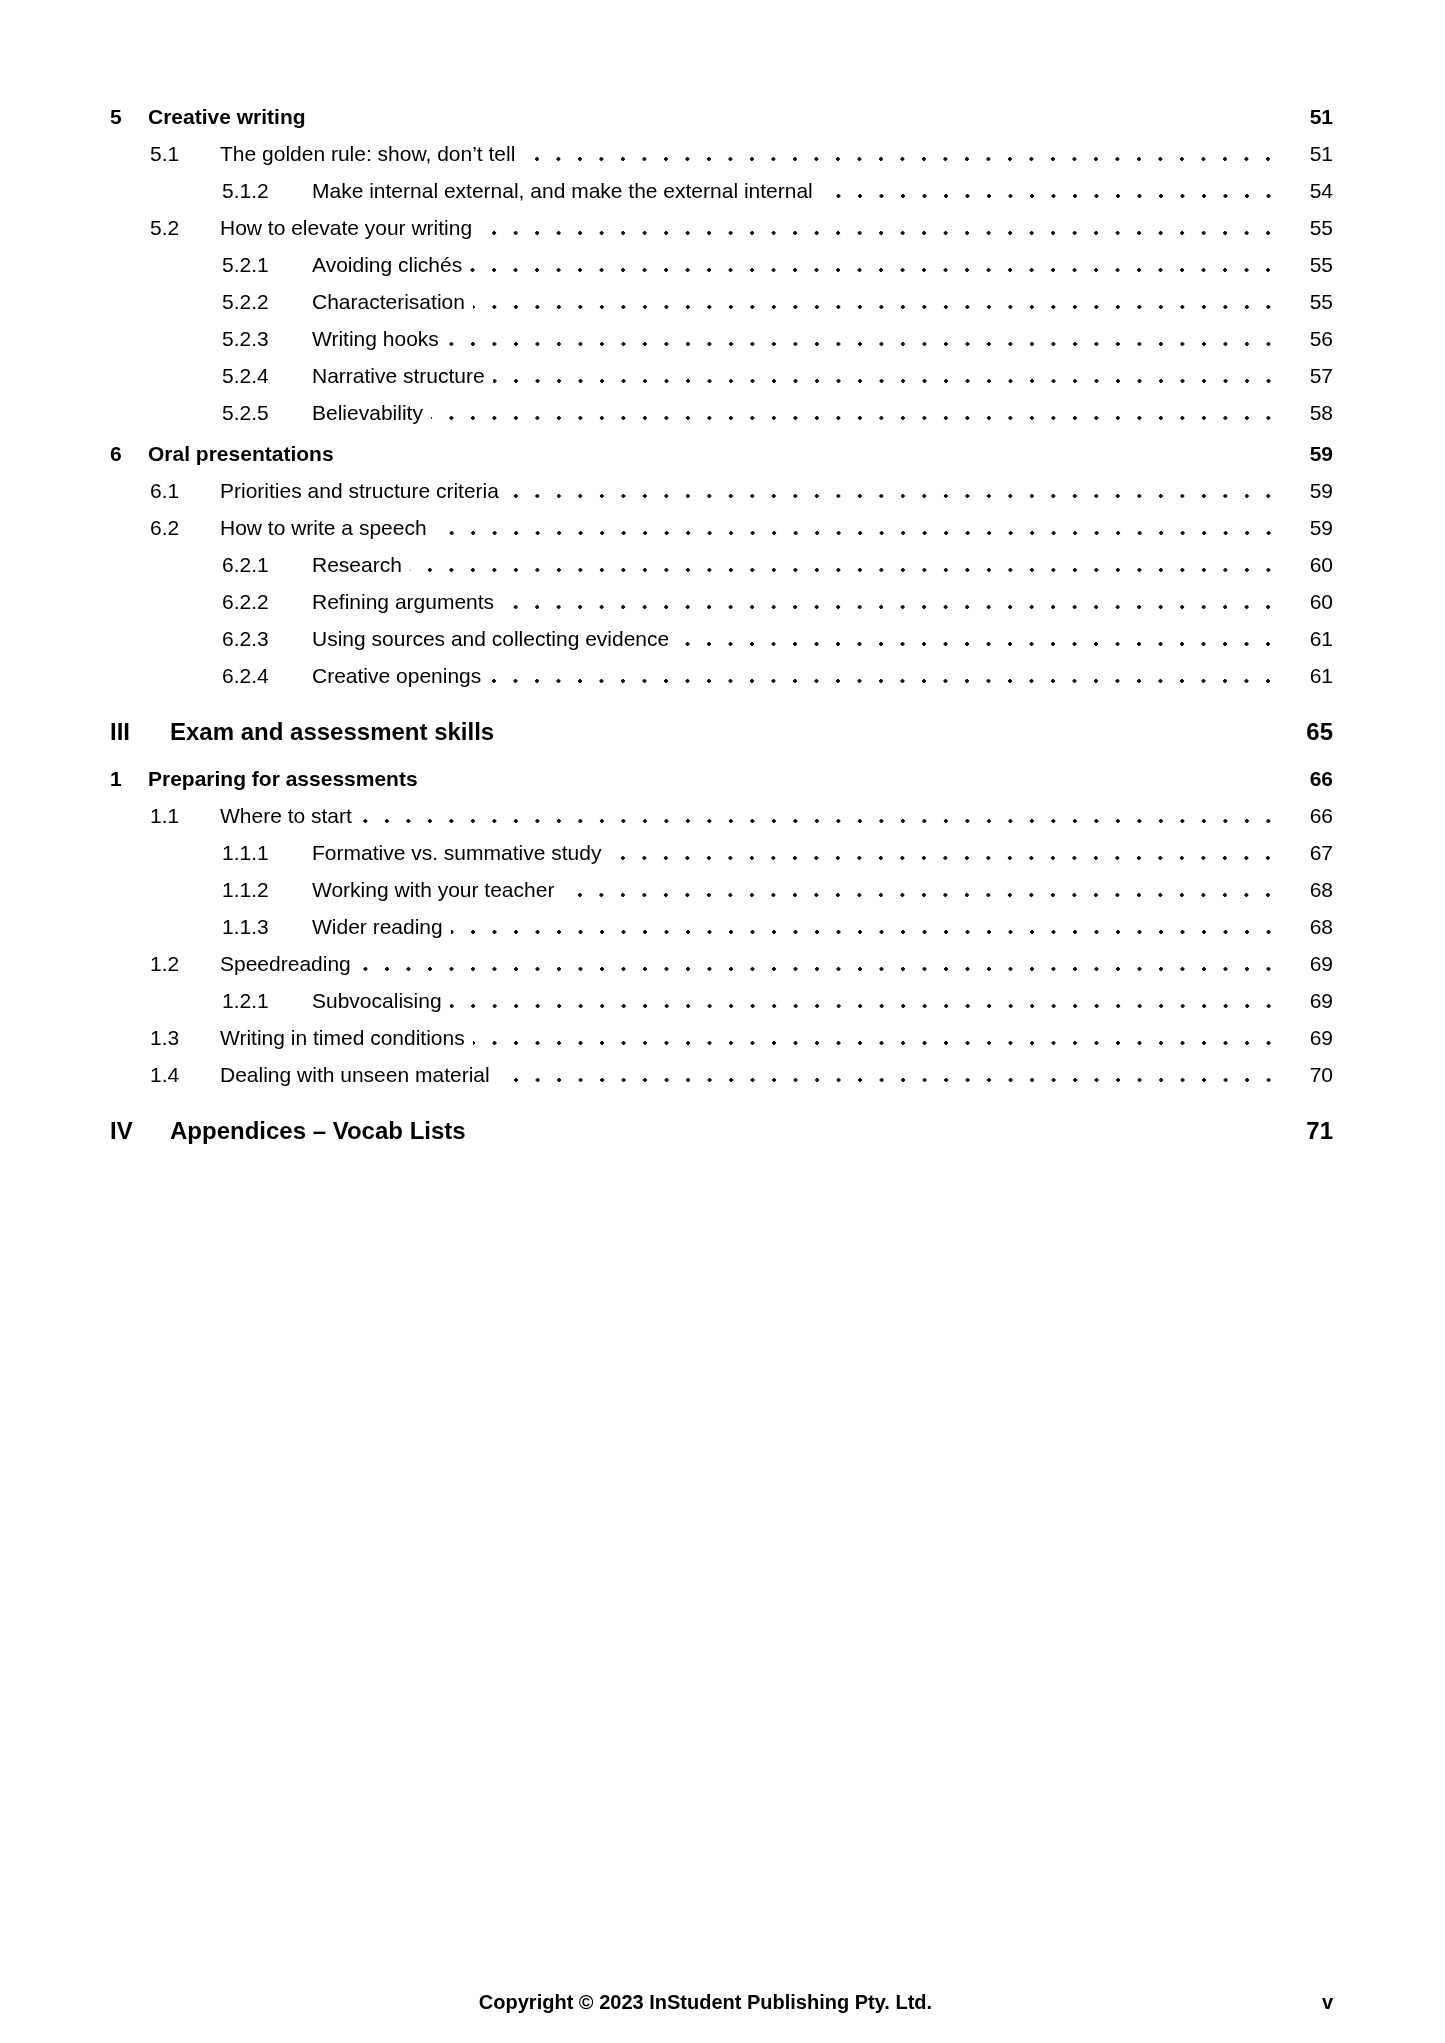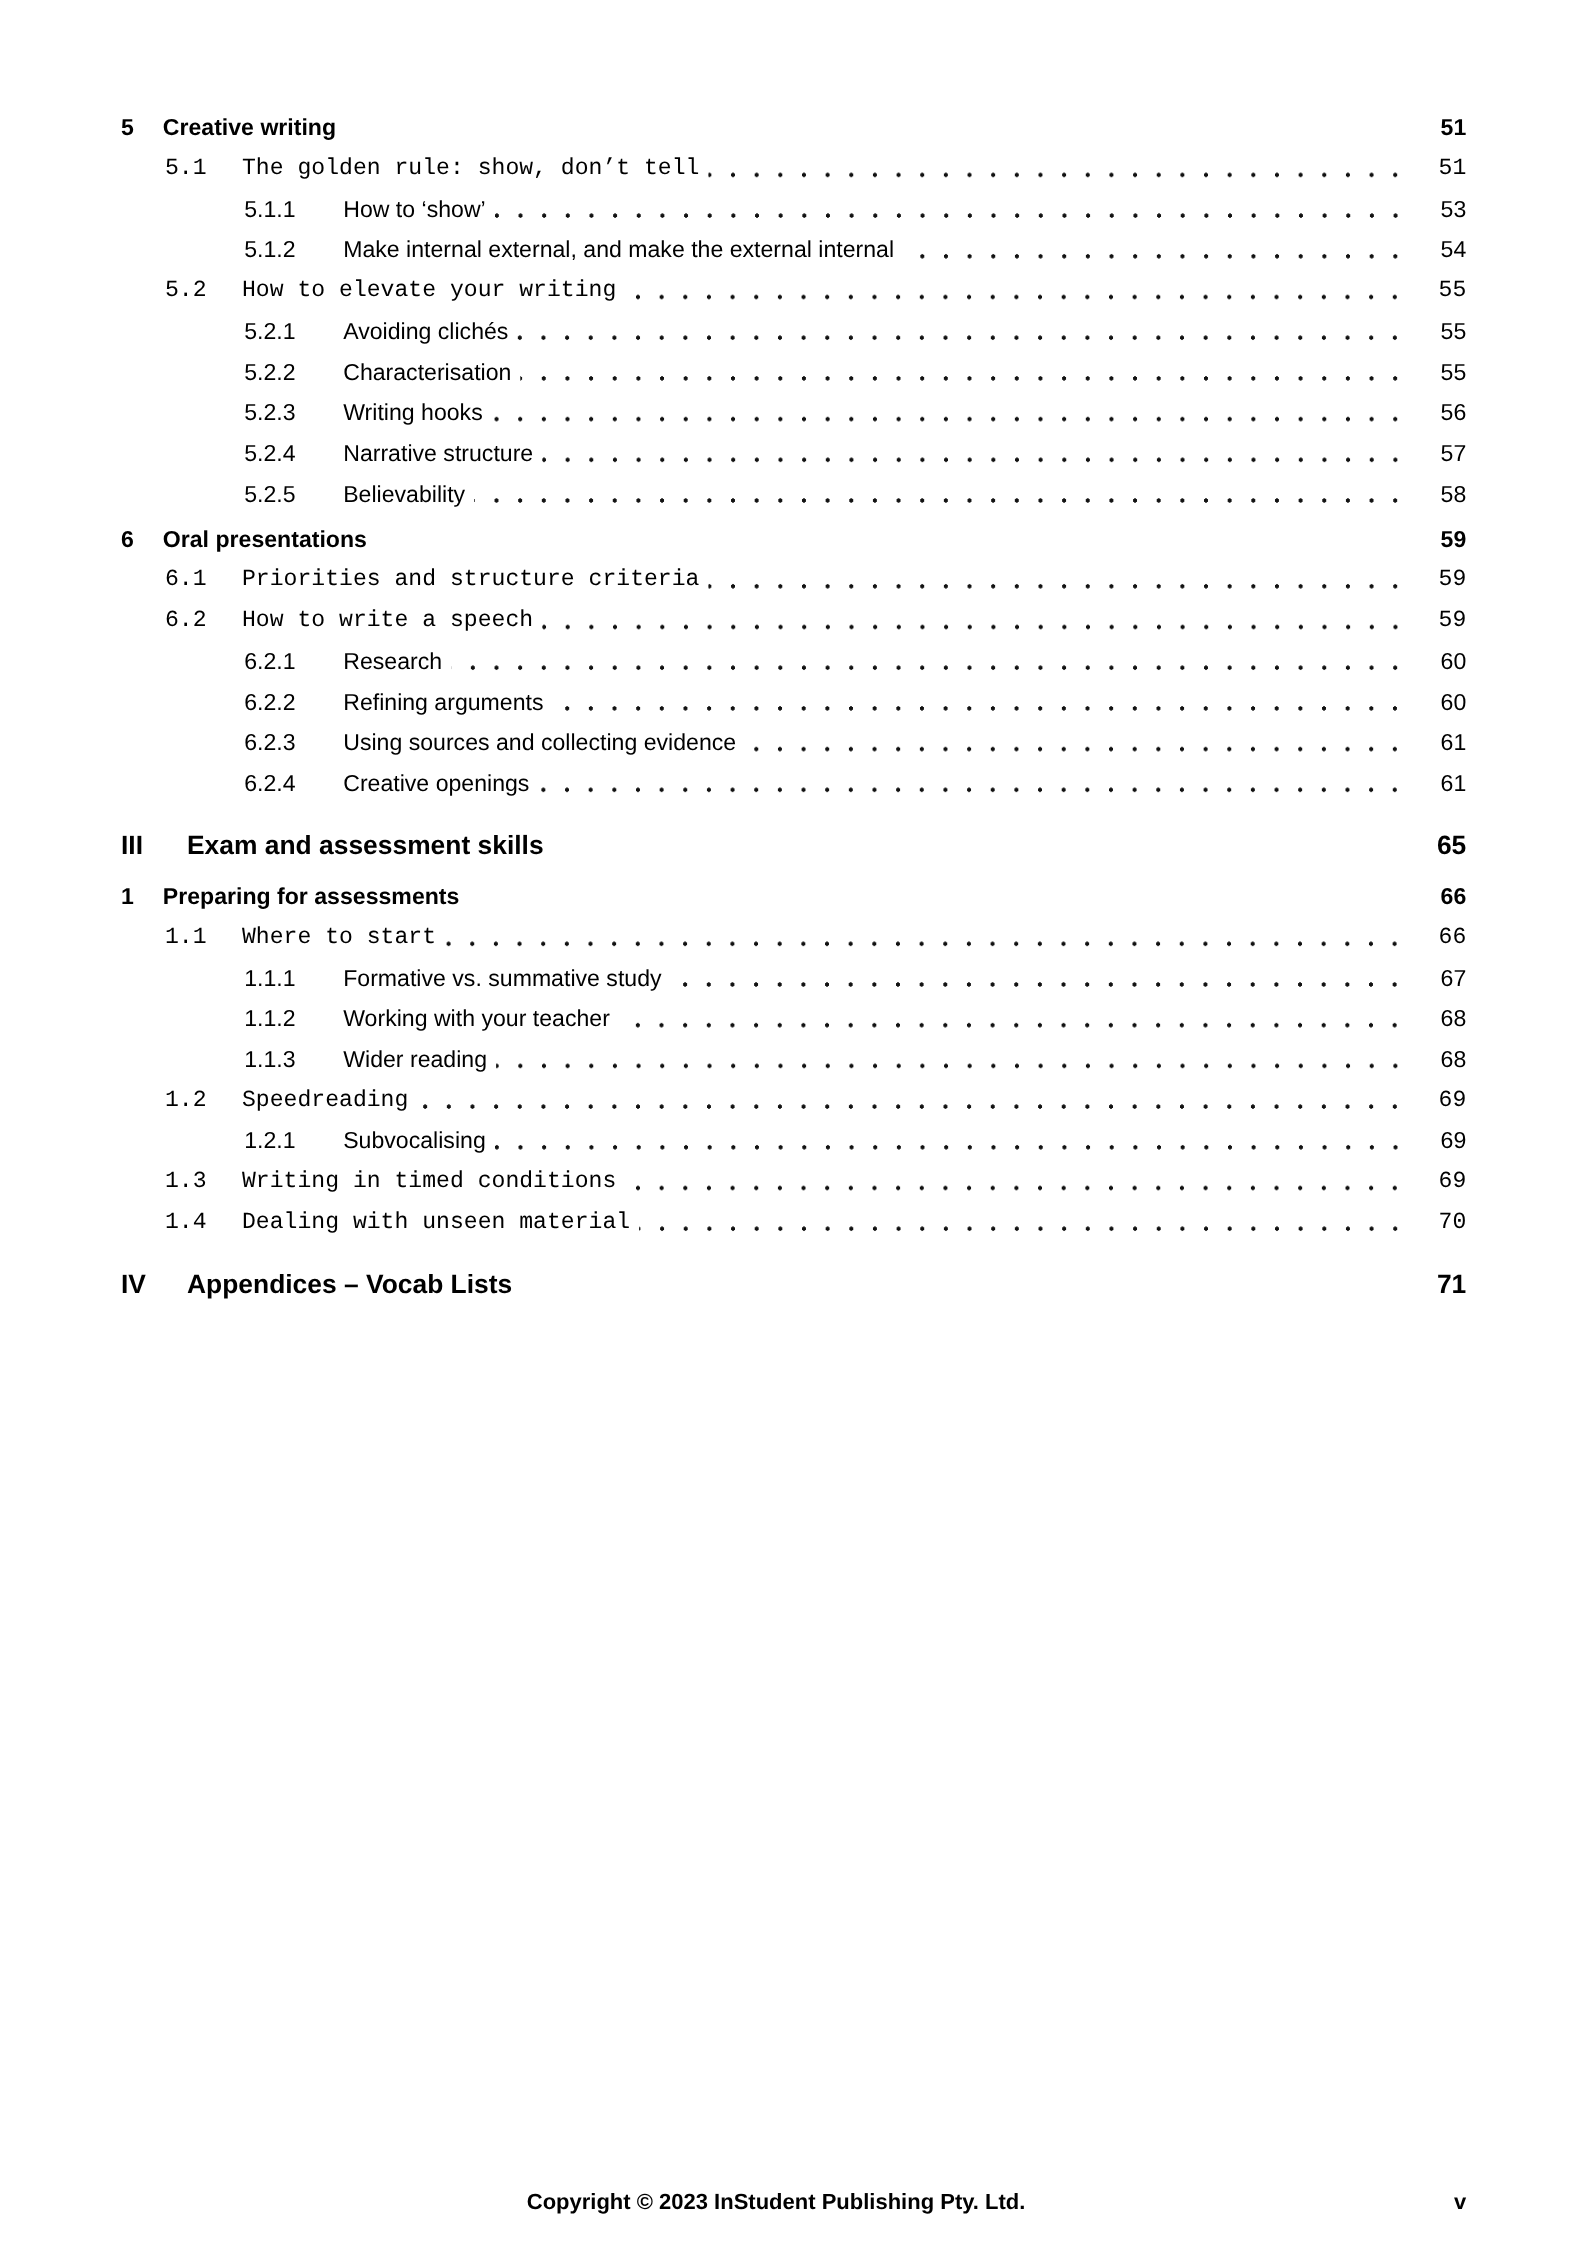--- a/index.html
+++ b/index.html
@@ -67,21 +67,20 @@
     font-size: 24px;
     height: 48px;
     margin-top: 14px;
   }
   .row.part .num {
     width: 60px;
   }
   
   .row.section {
     padding-left: 40px;
-    font-family: Liberation Mono, monospace;
   }
   .row.section .num {
     width: 70px;
   }
   
   .row.subsection {
     padding-left: 112px;
   }
   .row.subsection .num {
     width: 90px;
@@ -122,26 +121,20 @@
     <span class="spacer"></span>
     <span class="pagenum">51</span>
   </div>
     <div class="row section">
     <span class="num">5.1</span>
     <span class="title">The golden rule: show, don’t tell</span>
     <span class="leader"></span>
     <span class="pagenum">51</span>
   </div>
     <div class="row subsection">
-    <span class="num">5.1.1</span>
-    <span class="title">How to ‘show’</span>
-    <span class="leader"></span>
-    <span class="pagenum">53</span>
-  </div>
-    <div class="row subsection">
     <span class="num">5.1.2</span>
     <span class="title">Make internal external, and make the external internal</span>
     <span class="leader"></span>
     <span class="pagenum">54</span>
   </div>
     <div class="row section">
     <span class="num">5.2</span>
     <span class="title">How to elevate your writing</span>
     <span class="leader"></span>
     <span class="pagenum">55</span>

